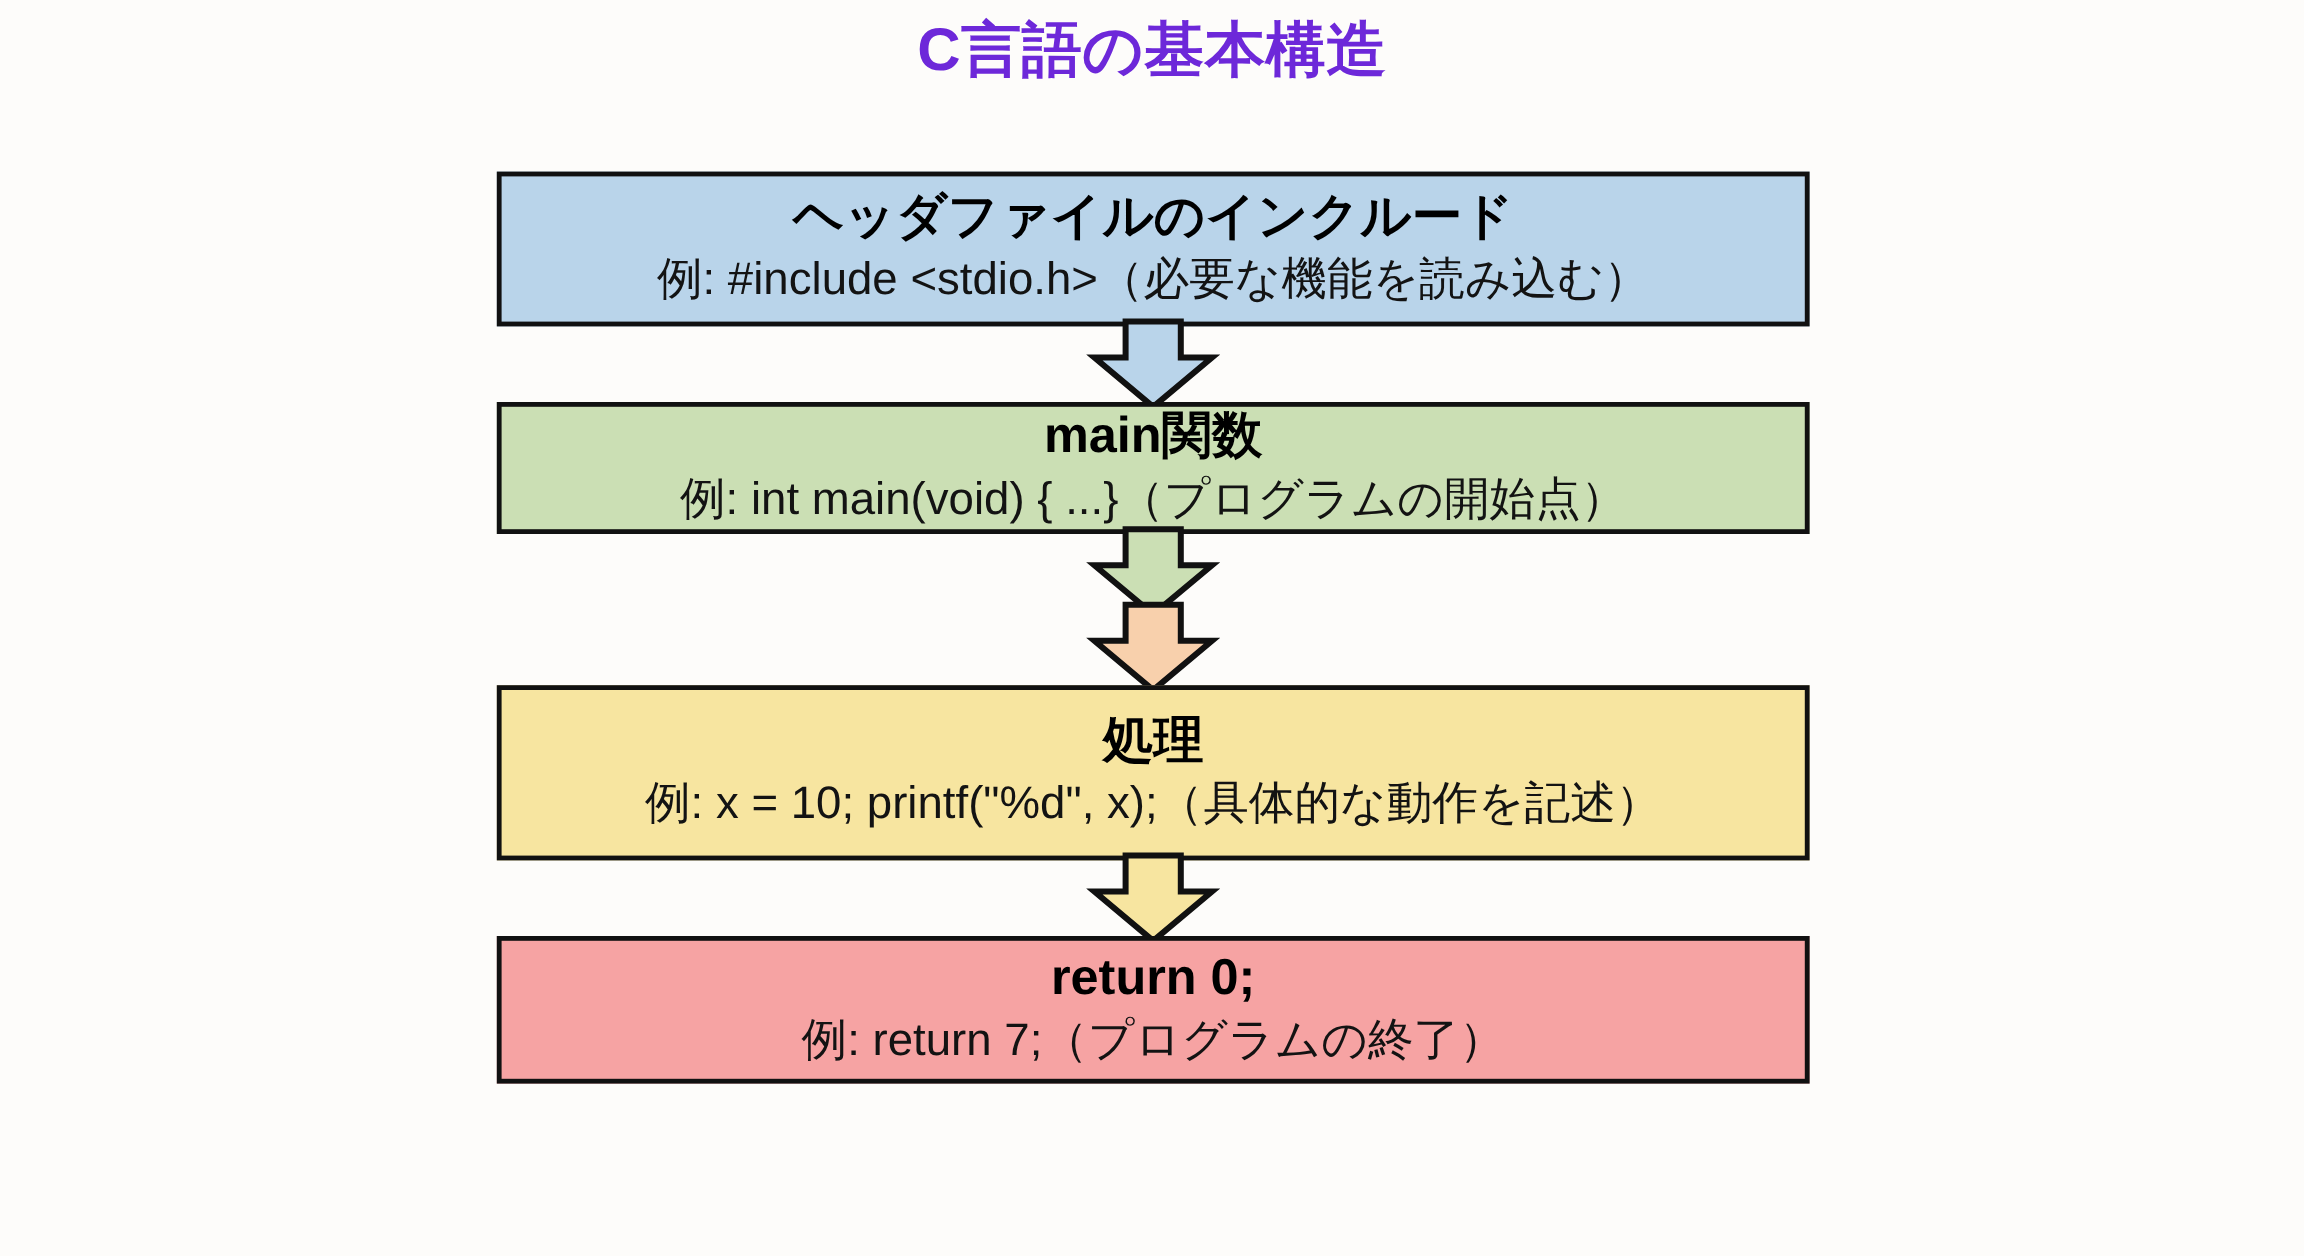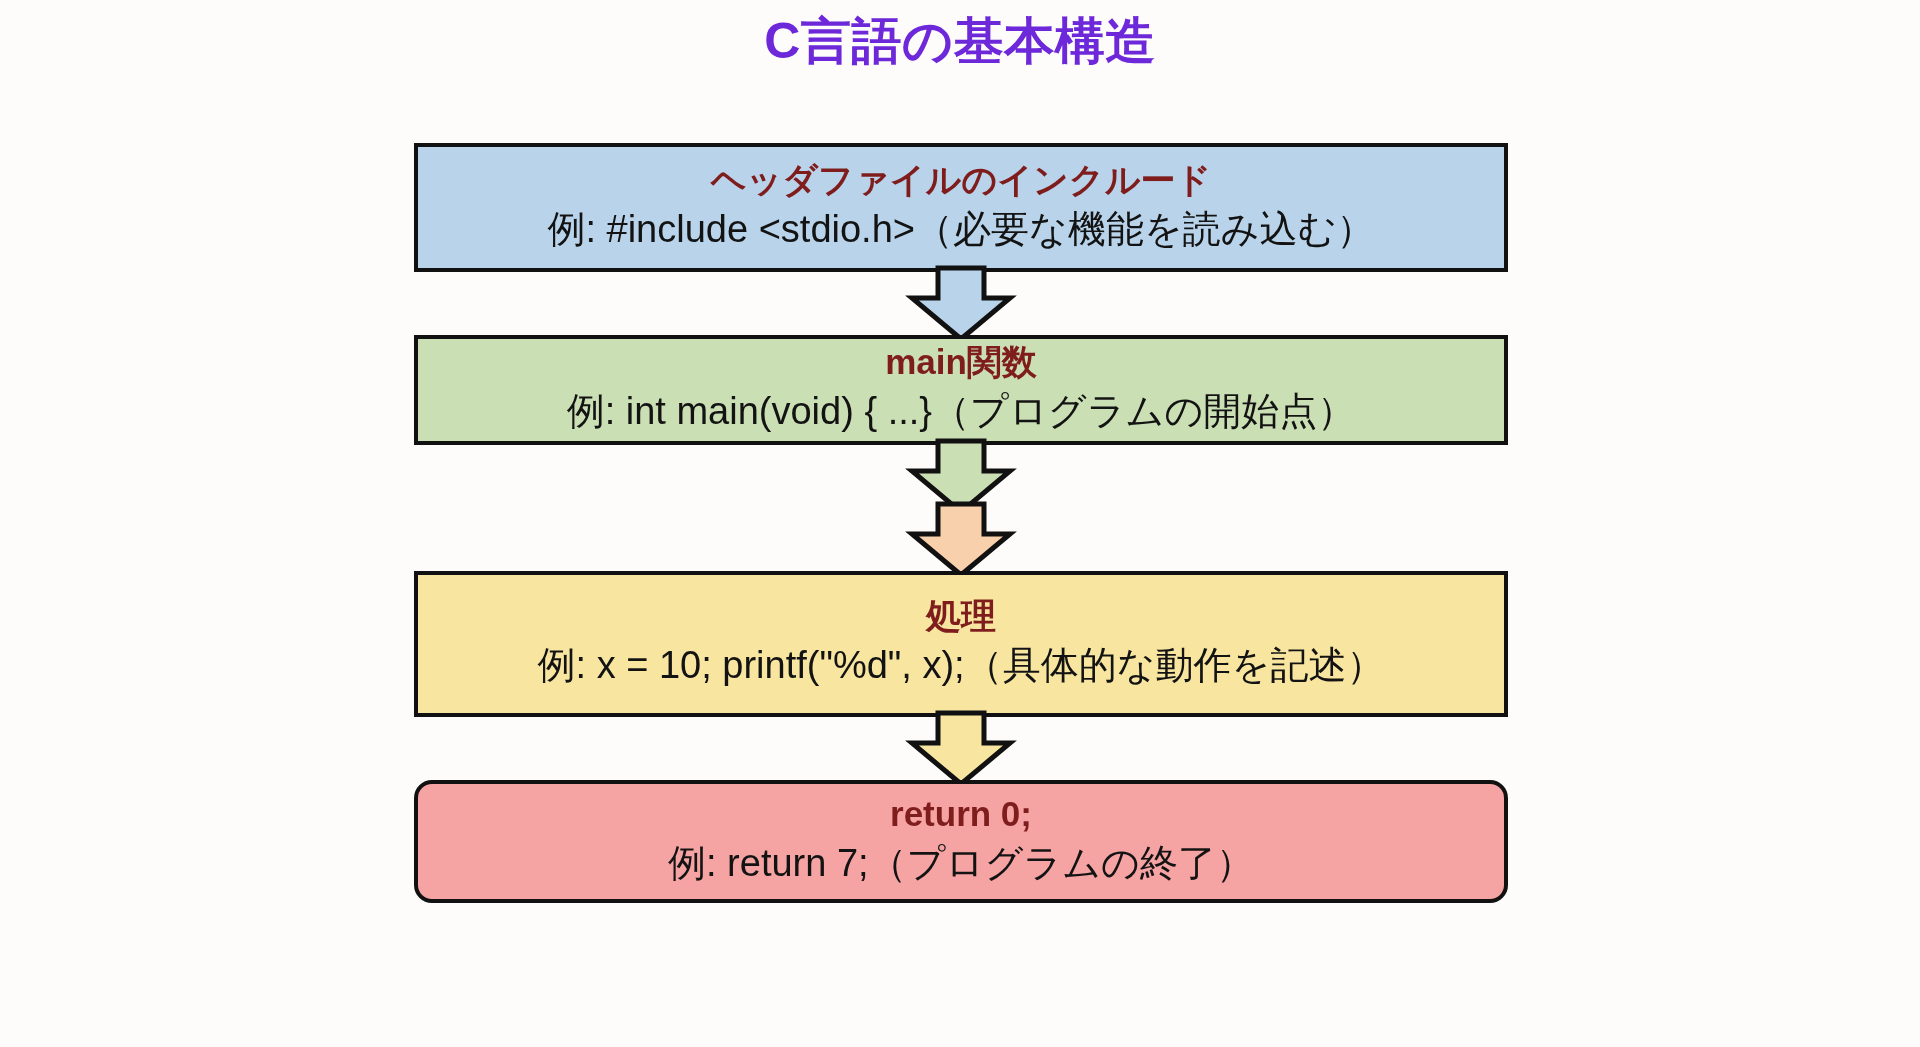--- a/index.html
+++ b/index.html
@@ -48,44 +48,44 @@
     width: 1094px;
     border: 4px solid #111111;
     display: flex;
     flex-direction: column;
     align-items: center;
     justify-content: center;
     padding: 9px 14px 12px 14px;
   }
 
   .node-title {
-    font-size: 35px;
+    font-size: 42px;
     font-weight: bold;
-    color: #7f1d1d;
+    color: #000000;
     line-height: 1.28;
     text-align: center;
     white-space: nowrap;
   }
 
   .node-example {
     font-size: 38px;
     font-weight: normal;
     color: #131313;
     line-height: 1.3;
     text-align: center;
     white-space: nowrap;
     margin-top: 2px;
   }
 
   
   .node-h1 { height: 129px; }
   .node-h2 { height: 110px; }
   .node-h3 { height: 123px; }
   .node-h4 { height: 146px; }
-  .node-h5 { height: 123px; border-radius: 18px; }
+  .node-h5 { height: 123px; }
 
   
   .connector {
     position: relative;
     width: 1094px;
     height: 63px;
   }
   .connector svg {
     position: absolute;
     top: -4px;

